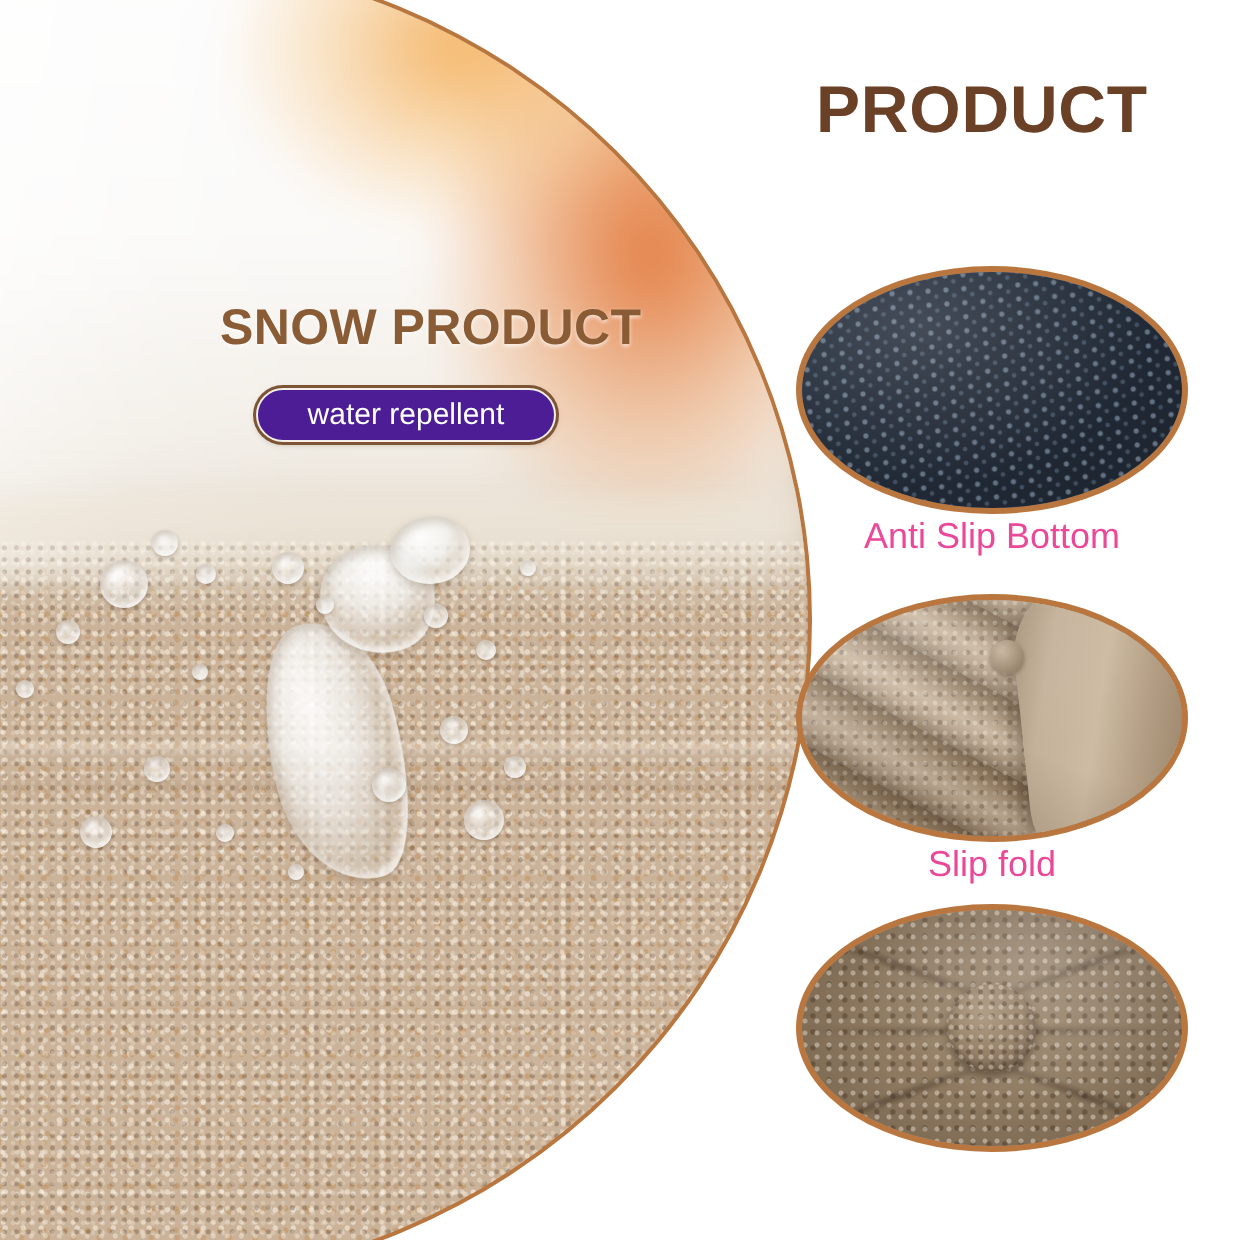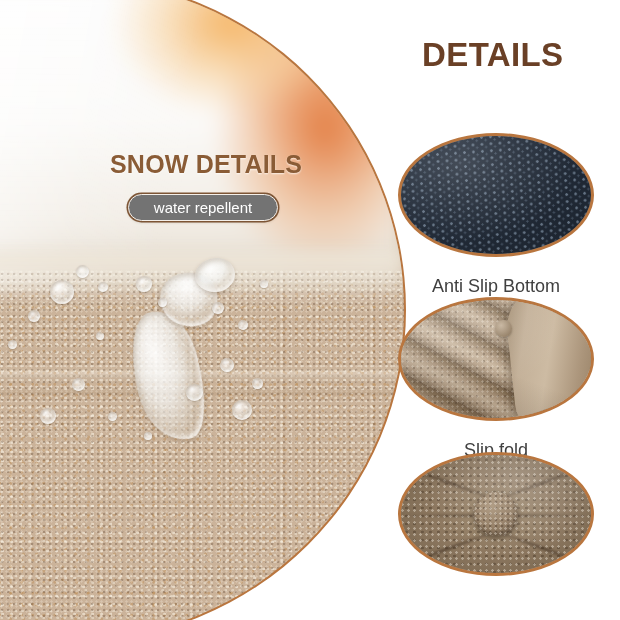--- a/index.html
+++ b/index.html
@@ -149,21 +149,21 @@
     text-shadow: 0 1px 2px rgba(255,255,255,.75);
     white-space: nowrap;
   }
   .pill {
     position: absolute;
     left: 128px;
     top: 194px;
     width: 150px;
     height: 27px;
     border-radius: 14px;
-    background: #737373;
+    background: #4c1d95;
     border: 1.5px solid #f4efe9;
     box-shadow: 0 0 0 1.5px #7d5535, 0 1px 3px rgba(90,62,38,.35);
     box-sizing: border-box;
     display: flex;
     align-items: center;
     justify-content: center;
   }
   .pill-label {
     color: #ffffff;
     font-size: 15px;
@@ -195,24 +195,24 @@
     position: relative;
     width: 196px;
     height: 124px;
     border-radius: 50% / 50%;
     border: 3px solid #b9763f;
     box-sizing: border-box;
     overflow: hidden;
     background: #b9a089;
   }
   .caption {
-    margin-top: 20px;
+    margin-top: 2px;
     text-align: center;
     width: 196px;
-    color: #404040;
+    color: #ec4899;
     font-size: 18px;
     line-height: 1.1;
     white-space: nowrap;
   }
 
   
   .oval-antislip .fill {
     position: absolute;
     inset: 0;
     background:
@@ -378,28 +378,28 @@
       <div class="drop" style="left:332px; top:398px; width:13px; height:13px;"></div>
       <div class="drop" style="left:300px; top:428px; width:16px; height:16px;"></div>
       <div class="drop" style="left:368px; top:432px; width:9px; height:9px;"></div>
       <div class="drop" style="left:404px; top:452px; width:8px; height:8px;"></div>
       <div class="drop" style="left:356px; top:352px; width:8px; height:8px;"></div>
       <div class="drop" style="left:268px; top:360px; width:9px; height:9px;"></div>
       <div class="drop" style="left:520px; top:300px; width:8px; height:8px;"></div>
     </div>
   </div>
 
-  <div class="snow-title">SNOW DETAILS</div>
+  <div class="snow-title">SNOW PRODUCT</div>
 
   <div class="pill">
     <span class="pill-label">water repellent</span>
   </div>
 
   <div class="headline">
-    <span class="l2">DETAILS</span>
+    <span>PRODUCT</span>
   </div>
 
   <div class="detail" style="top:133px;">
     <div class="oval oval-antislip">
       <div class="fill"></div>
       <div class="dots"></div>
       <div class="dots2"></div>
       <div class="sheen"></div>
     </div>
     <div class="caption">Anti Slip Bottom</div>

